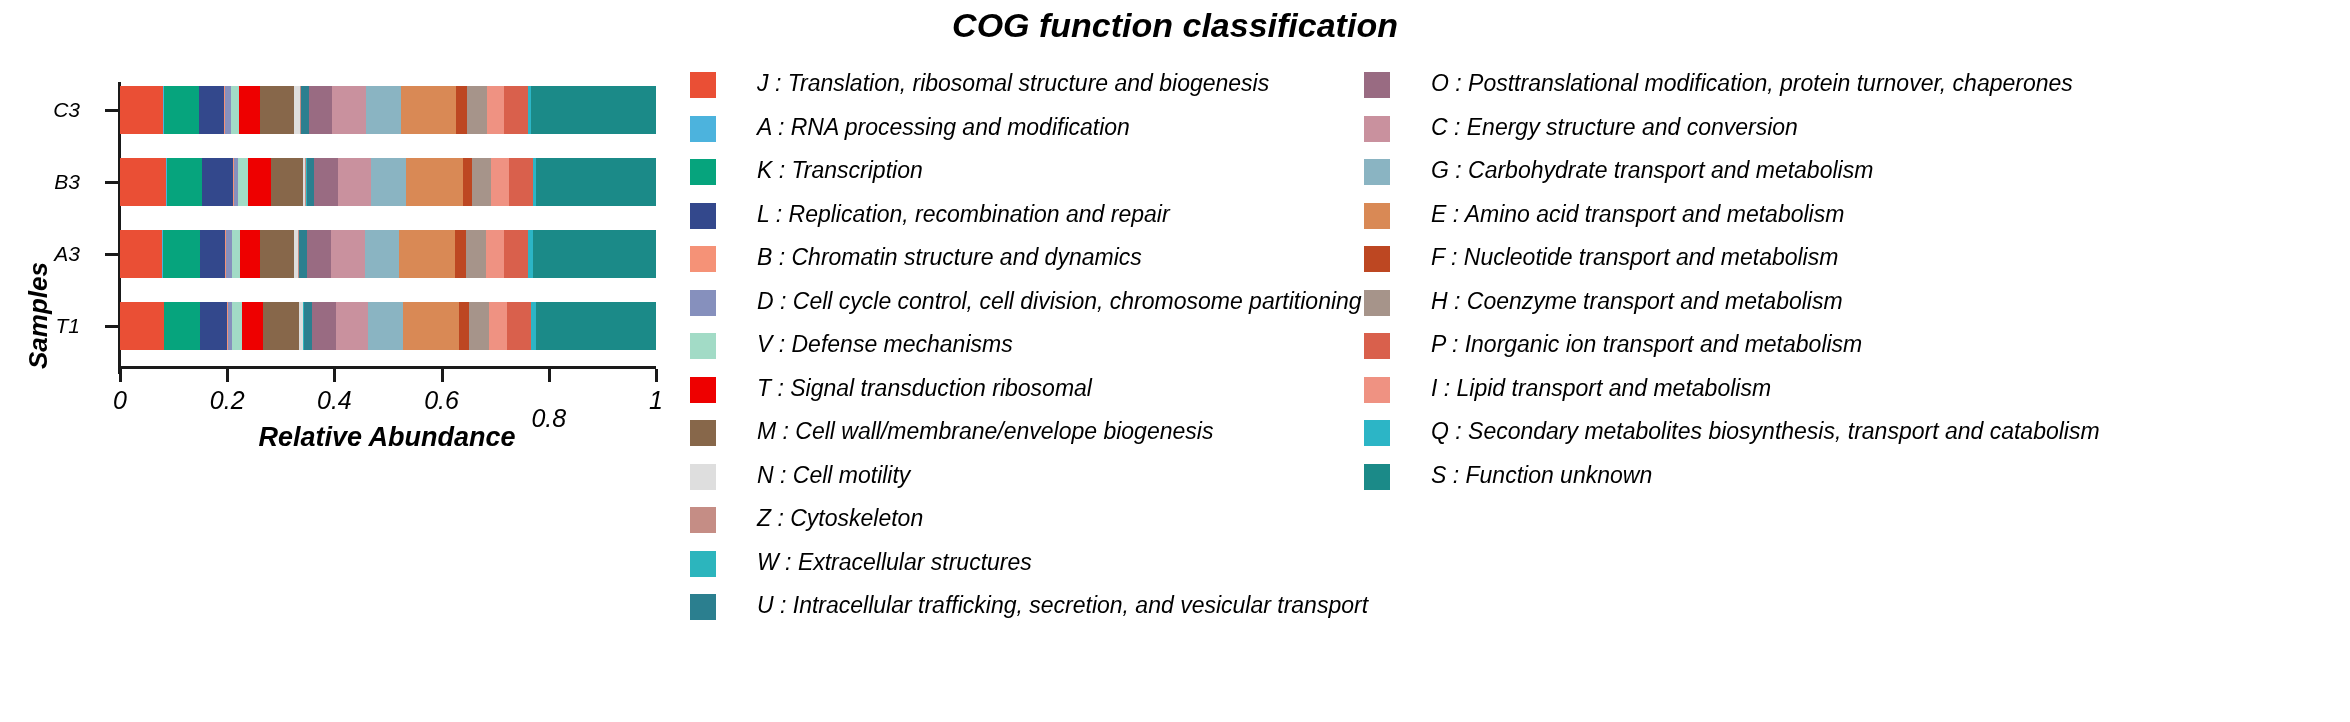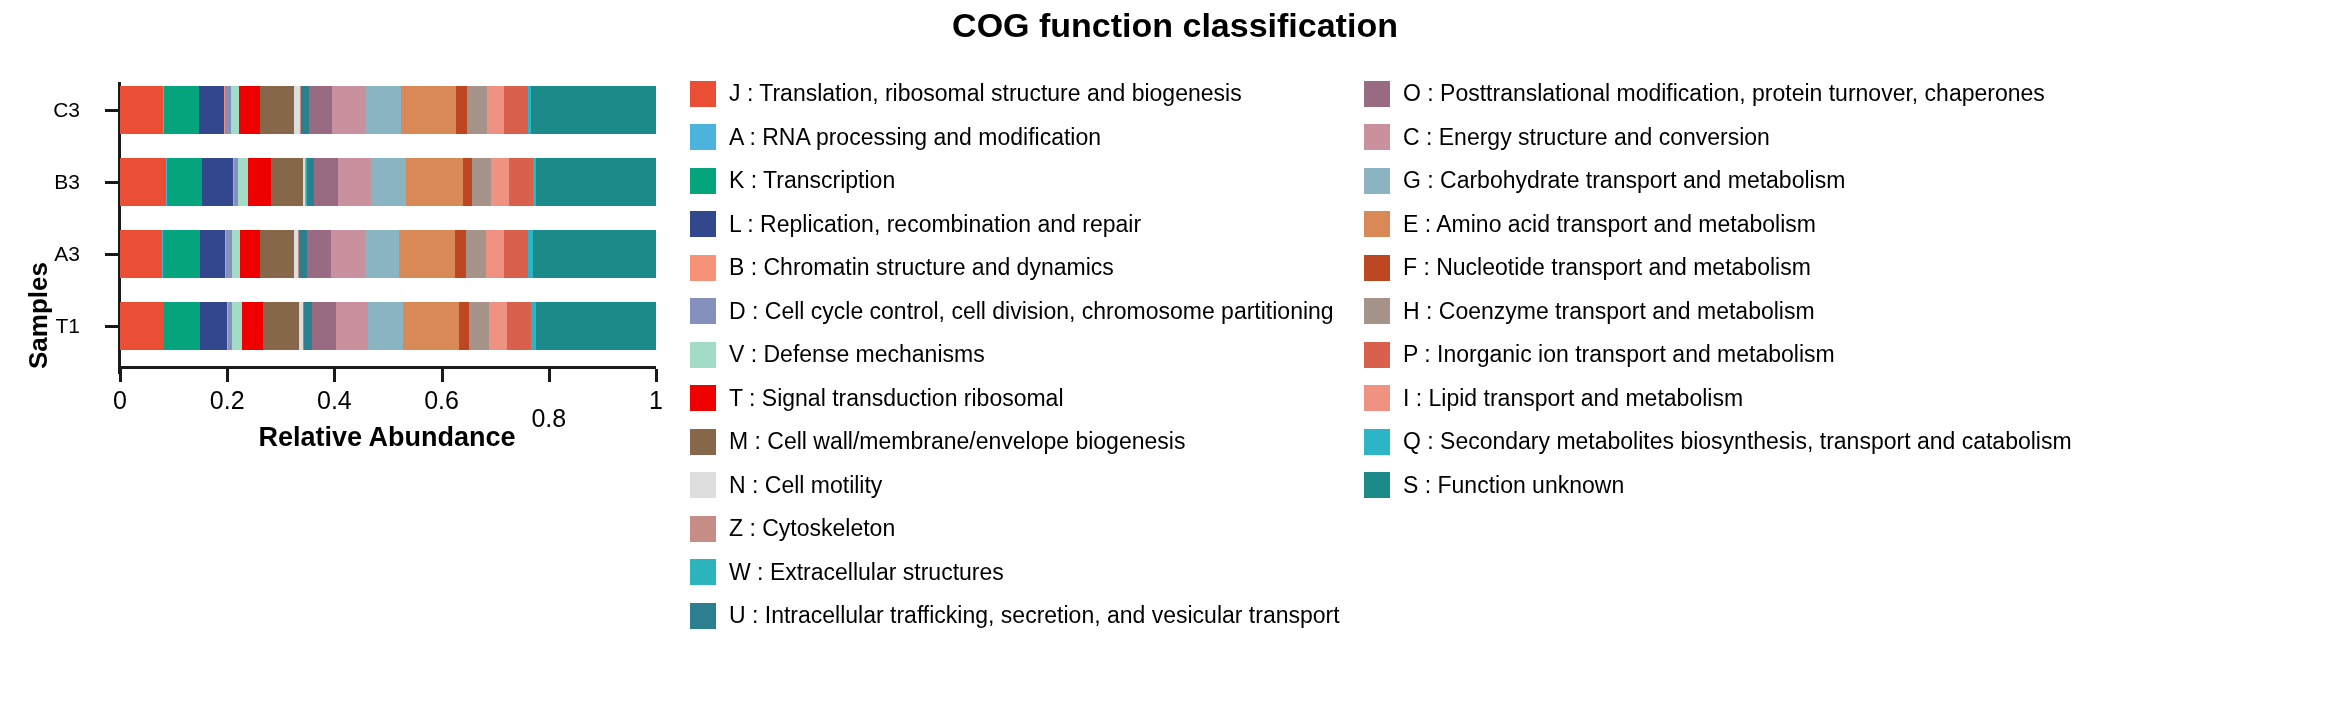--- a/index.html
+++ b/index.html
@@ -4,21 +4,21 @@
 <title>COG function classification</title>
 <style>
   html,body{margin:0;padding:0;background:#ffffff;}
   body{
     width:2350px;height:722px;
     font-family:"Liberation Sans", sans-serif;
     color:#000000;
     overflow:hidden;
     position:relative;
   }
-  .page{position:relative;width:2350px;height:722px;}
+  .page{position:relative;width:2350px;height:722px;font-style:italic;}
 
   
   .title{
     position:absolute;
     left:0; top:6px; width:2350px;
     text-align:center;
     font-size:34px;
     font-weight:bold;
     letter-spacing:0px;
   }
@@ -97,22 +97,22 @@
   
   .legend{
     position:absolute;
     top:72px;
     font-size:0;
   }
   .legend-col1{left:690px;width:700px;}
   .legend-col2{left:1364px;width:900px;}
   .legend-item{
     display:flex;
-    align-items:center;
     height:43.5px;
+    gap:28px;
   }
   .legend-swatch{
     width:26px;height:26px;
     flex:0 0 26px;
     margin-right:13px;
   }
   .legend-text{
     font-size:23px;
     font-family:"Liberation Sans", sans-serif;
     color:#000;

